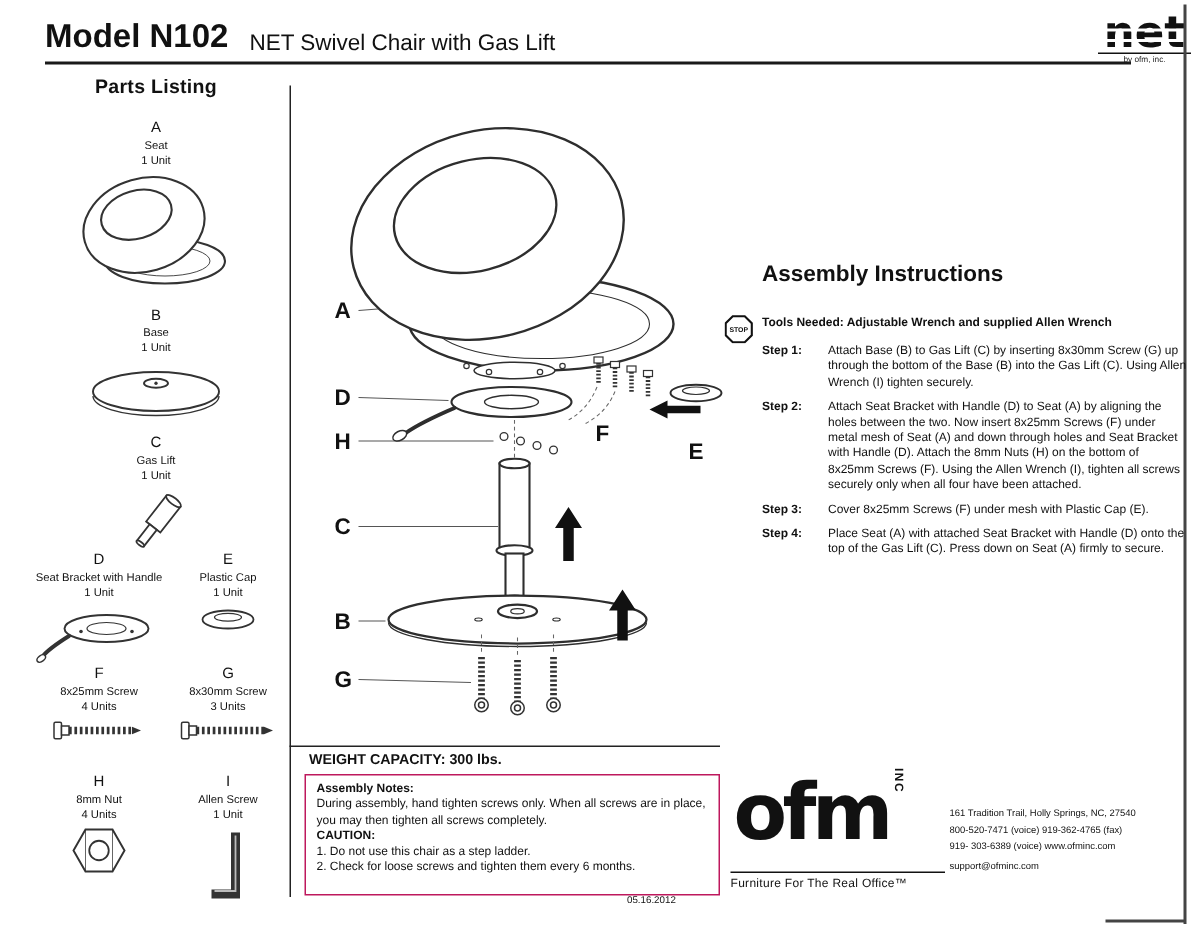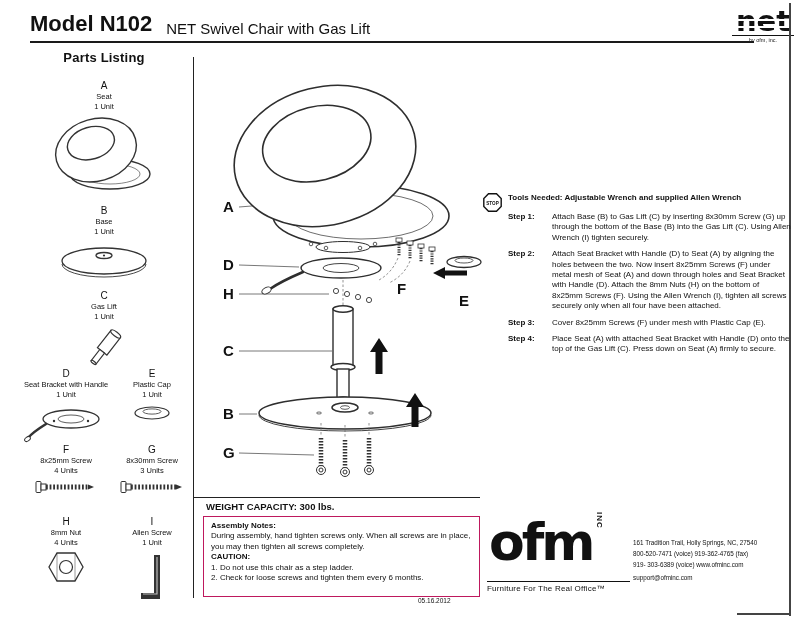--- a/index.html
+++ b/index.html
@@ -319,20 +319,21 @@
     <text x="30" y="243">H</text>
     <text x="30" y="300">C</text>
     <text x="30" y="363">B</text>
     <text x="30" y="402">G</text>
     <text x="204" y="238">F</text>
     <text x="266" y="250">E</text>
   </g>
 </svg>
 
 <div class="assembly">
+  <div class="asm-title">Assembly Instructions</div>
   <div class="tools">
     <svg class="stop-svg" width="19" height="19" viewBox="0 0 19 19">
       <polygon points="5.5,0.8 13.5,0.8 18.2,5.5 18.2,13.5 13.5,18.2 5.5,18.2 0.8,13.5 0.8,5.5" fill="#fff" stroke="#111" stroke-width="1.4"></polygon>
       <text x="9.5" y="11.5" text-anchor="middle" font-size="4.6" font-weight="bold" font-family="Liberation Sans, sans-serif" fill="#111">STOP</text>
     </svg>
     <div class="tools-b">Tools Needed: Adjustable Wrench and supplied Allen Wrench</div>
   </div>
   <div class="steps">
     <div class="step">
       <div class="step-label">Step 1:</div>

